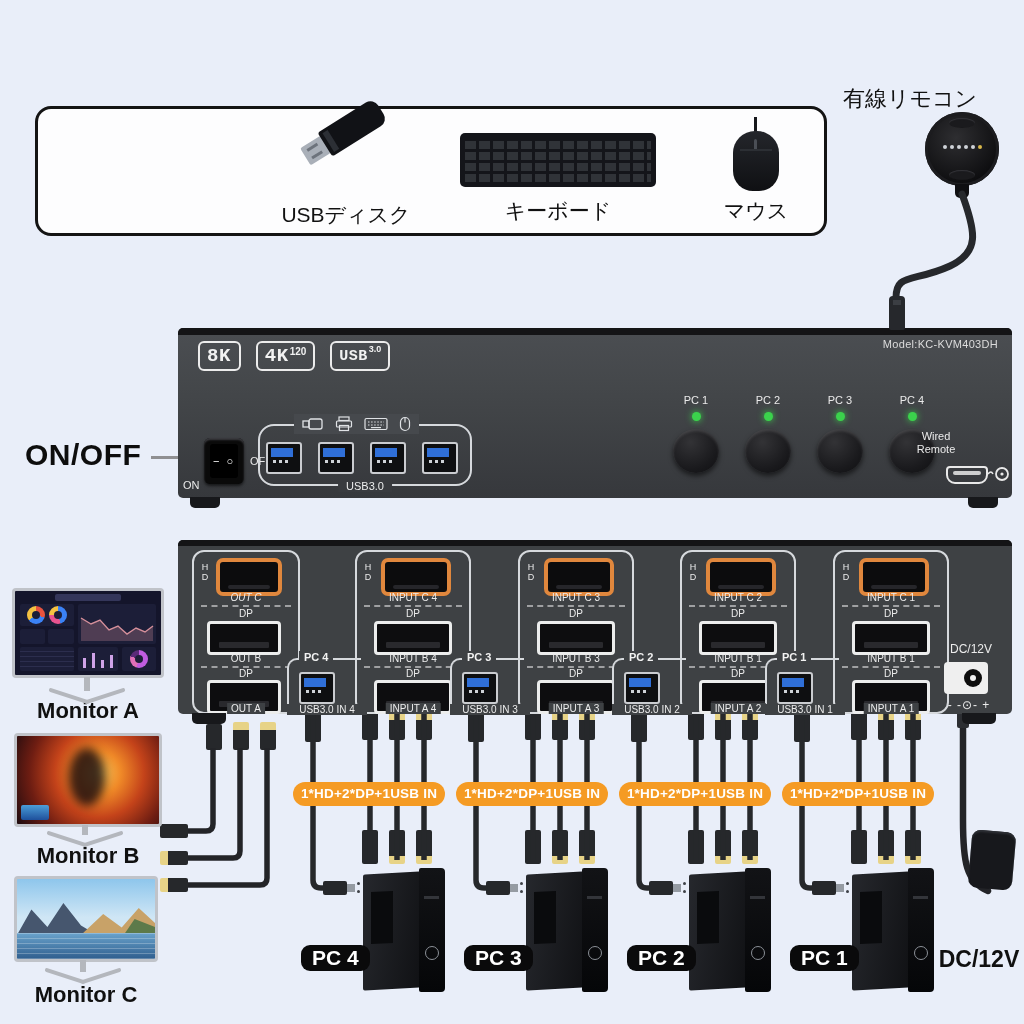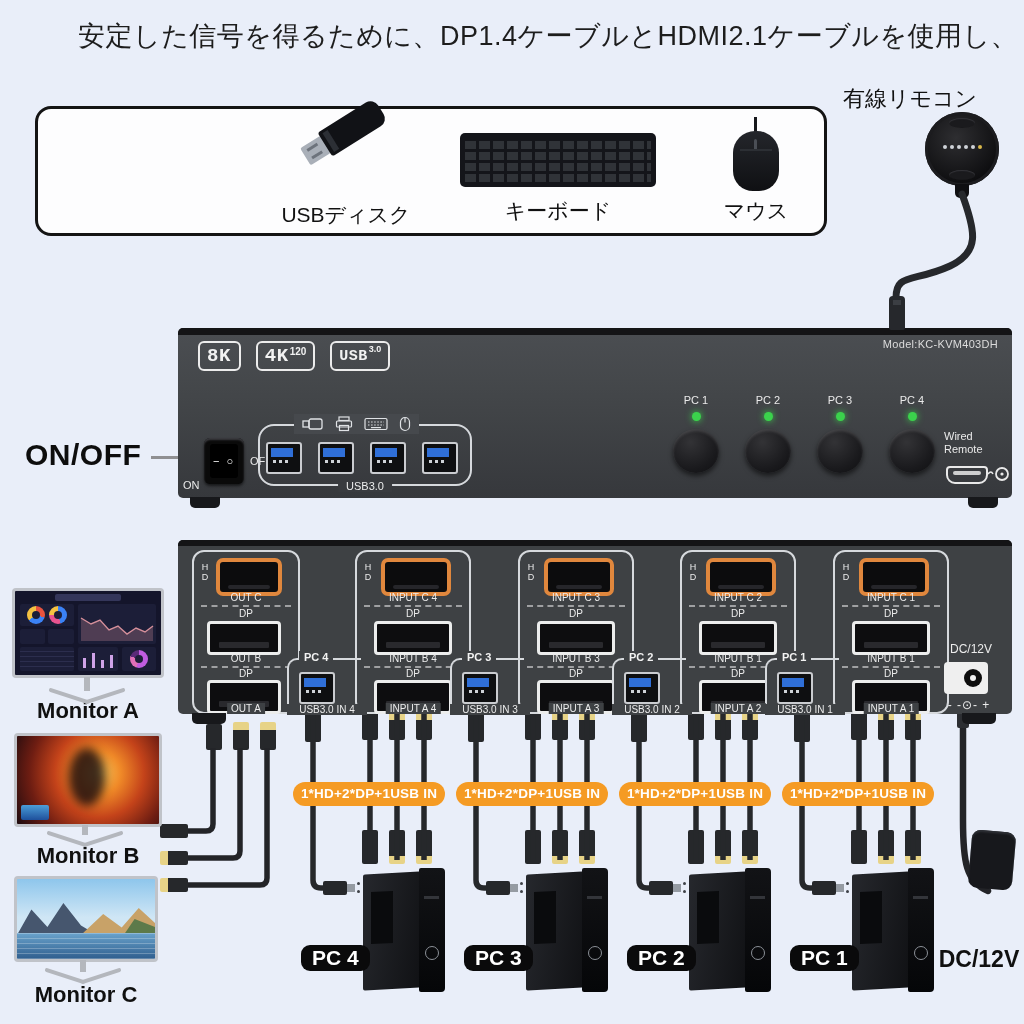--- a/index.html
+++ b/index.html
@@ -89,21 +89,21 @@
   .usb-port .tongue{position:absolute;left:3px;top:4px;width:22px;height:9px;background:#2f6fd8;}
   .usb-port .pins{position:absolute;left:5px;top:16px;width:18px;height:3px;background:repeating-linear-gradient(90deg,#cfd3d8 0 3px,transparent 3px 6px);}
 
   
   .pcbtn{position:absolute;top:66px;width:46px;text-align:center;}
   .pcbtn .lbl{font-size:11px;color:#eaeaea;}
   .pcbtn .led{width:9px;height:9px;border-radius:50%;background:#3bd24c;margin:6px auto 0;box-shadow:0 0 7px #3bd24c;}
   .pcbtn .btn{width:46px;height:44px;border-radius:50%;margin-top:8px;background:radial-gradient(circle at 38% 30%,#333336,#19191c 65%,#0f0f11);box-shadow:inset 0 2px 3px rgba(255,255,255,.14),0 3px 5px rgba(0,0,0,.55);}
 
   
-  .wired{position:absolute;left:766px;top:102px;width:70px;color:#eaeaea;font-size:11px;line-height:13px;}
+  .wired{position:absolute;left:723px;top:102px;width:70px;color:#eaeaea;font-size:11px;line-height:13px;text-align:center;}
   .micro-port{position:absolute;left:768px;top:138px;width:38px;height:14px;border:2px solid #e9e9e9;border-radius:4px 4px 9px 9px;}
   .micro-port:after{content:"";position:absolute;left:5px;top:3px;right:5px;height:4px;background:#e9e9e9;opacity:.85;border-radius:2px;}
 
   
   .pgroup{position:absolute;border:2px solid #d6d9dd;border-radius:12px;}
   .hd-v{position:absolute;left:6px;top:10px;width:10px;font-size:9px;line-height:10px;color:#ececec;word-break:break-all;text-align:center;}
   .hdmi{position:absolute;height:30px;background:#0c0c0d;border:4px solid #e0873d;border-radius:7px;}
   .hdmi:after{content:"";position:absolute;left:8px;bottom:3px;right:8px;height:4px;background:#26262a;border-radius:2px;}
   .dpport{position:absolute;height:28px;background:#0d0d0f;border:3px solid #eceded;border-radius:4px;}
   .dpport:after{content:"";position:absolute;left:9px;bottom:4px;right:9px;height:6px;background:#29292d;border-radius:1px;}
@@ -164,21 +164,20 @@
 
   svg.overlay{position:absolute;left:0;top:0;z-index:1;}
   .icon-svg{display:block;}
 </style>
 </head>
 <body>
 
 <div id="canvas">
 
   <div class="abs instr">
-    <div>安定した信号を得るために、DP1.4ケーブルとHDMI2.1ケーブルを使用し、</div>
   </div>
 
   <div class="abs peri-box">
     <div class="peri-item" style="left:228px;top:10px;width:160px;">
       <div class="usbdisk-i">
         <div class="grp">
             <div class="conn"></div>
             <div class="stick"></div>
             <div class="ring"></div>
           </div>
@@ -334,21 +333,21 @@
   <div class="abs onoff-line"></div>
   <div class="abs foot" style="left:190px;top:497px;width:30px;height:11px;"></div>
   <div class="abs foot" style="left:968px;top:497px;width:30px;height:11px;"></div>
 
   <div class="abs panel back-panel">
     <div class="panel-top-strip" style="height:6px;"></div>
 
     <div class="pgroup" style="left:14px;top:10px;width:104px;height:160px;">
       <div class="hd-v">HD</div>
       <div class="hdmi" style="left:22px;top:6px;width:58px;"></div>
-      <div class="plabel" style="top:40px;">OUT C</div>
+      <div class="plabel" style="top:40px;font-style:italic;">OUT C</div>
       <div class="dash" style="top:53px;"></div>
       <div class="plabel" style="top:56px;">DP</div>
       <div class="dpport" style="left:13px;top:69px;width:68px;"></div>
       <div class="plabel" style="top:101px;">OUT B</div>
       <div class="dash" style="top:114px;"></div>
       <div class="plabel" style="top:116px;">DP</div>
       <div class="dpport" style="left:13px;top:128px;width:68px;"></div>
       <div class="plabel onborder" style="top:151px;">OUT A</div>
     </div>
 

